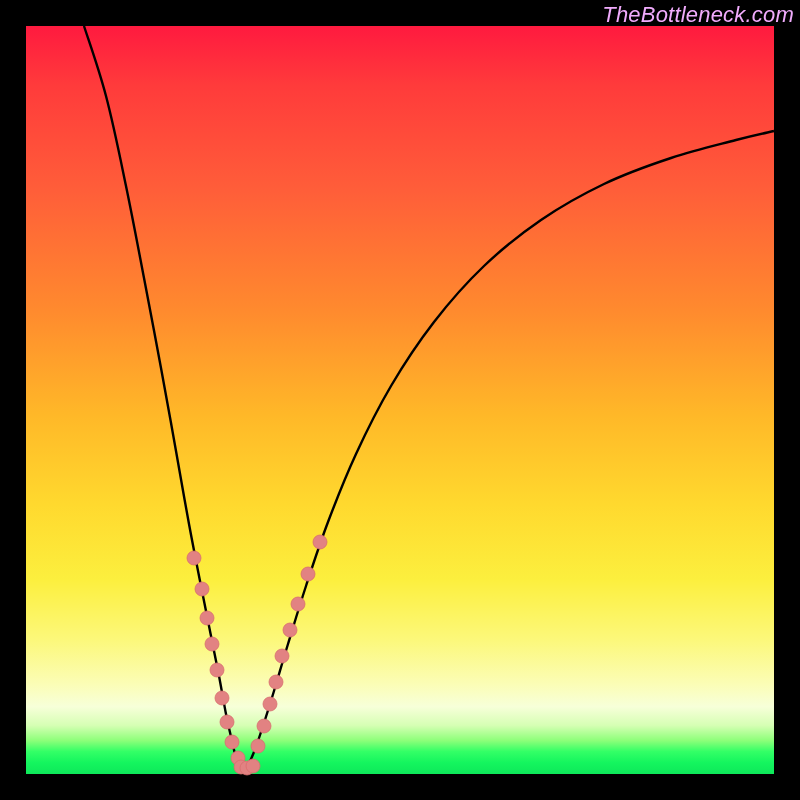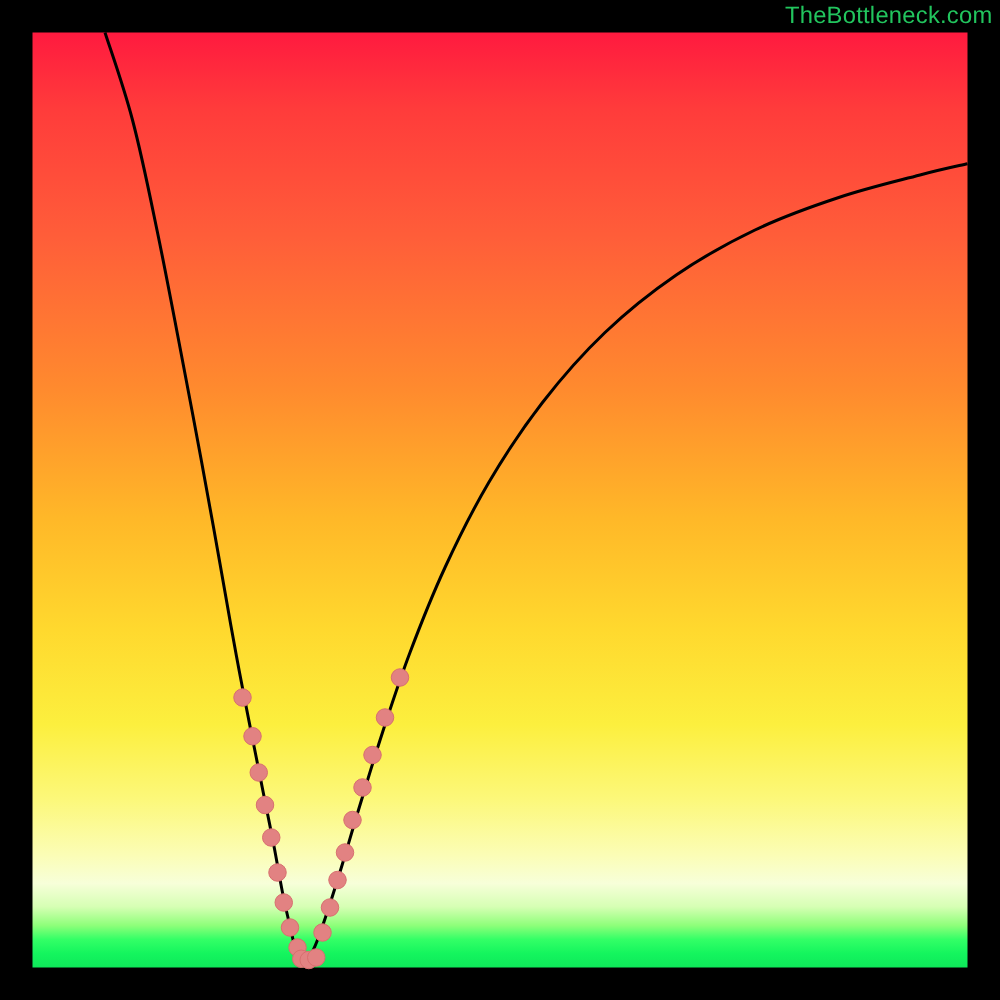--- a/index.html
+++ b/index.html
@@ -42,25 +42,26 @@
       #33ff66 97%,
       #14f55e 98.5%,
       #0ee85a 100%
     );
   }
   .watermark {
     position: absolute;
     top: 2px;
     right: 6px;
     font-family: Arial, Helvetica, sans-serif;
-    font-size: 19px;
-    color: #22c55e;
+    font-size: 22px;
+    color: #f0abfc;
     letter-spacing: 0.2px;
     font-weight: 500;
     user-select: none;
+    font-style: italic;
   }
   svg.curves {
     position: absolute;
     left: 0;
     top: 0;
     width: 748px;
     height: 748px;
     overflow: visible;
   }
 </style>

